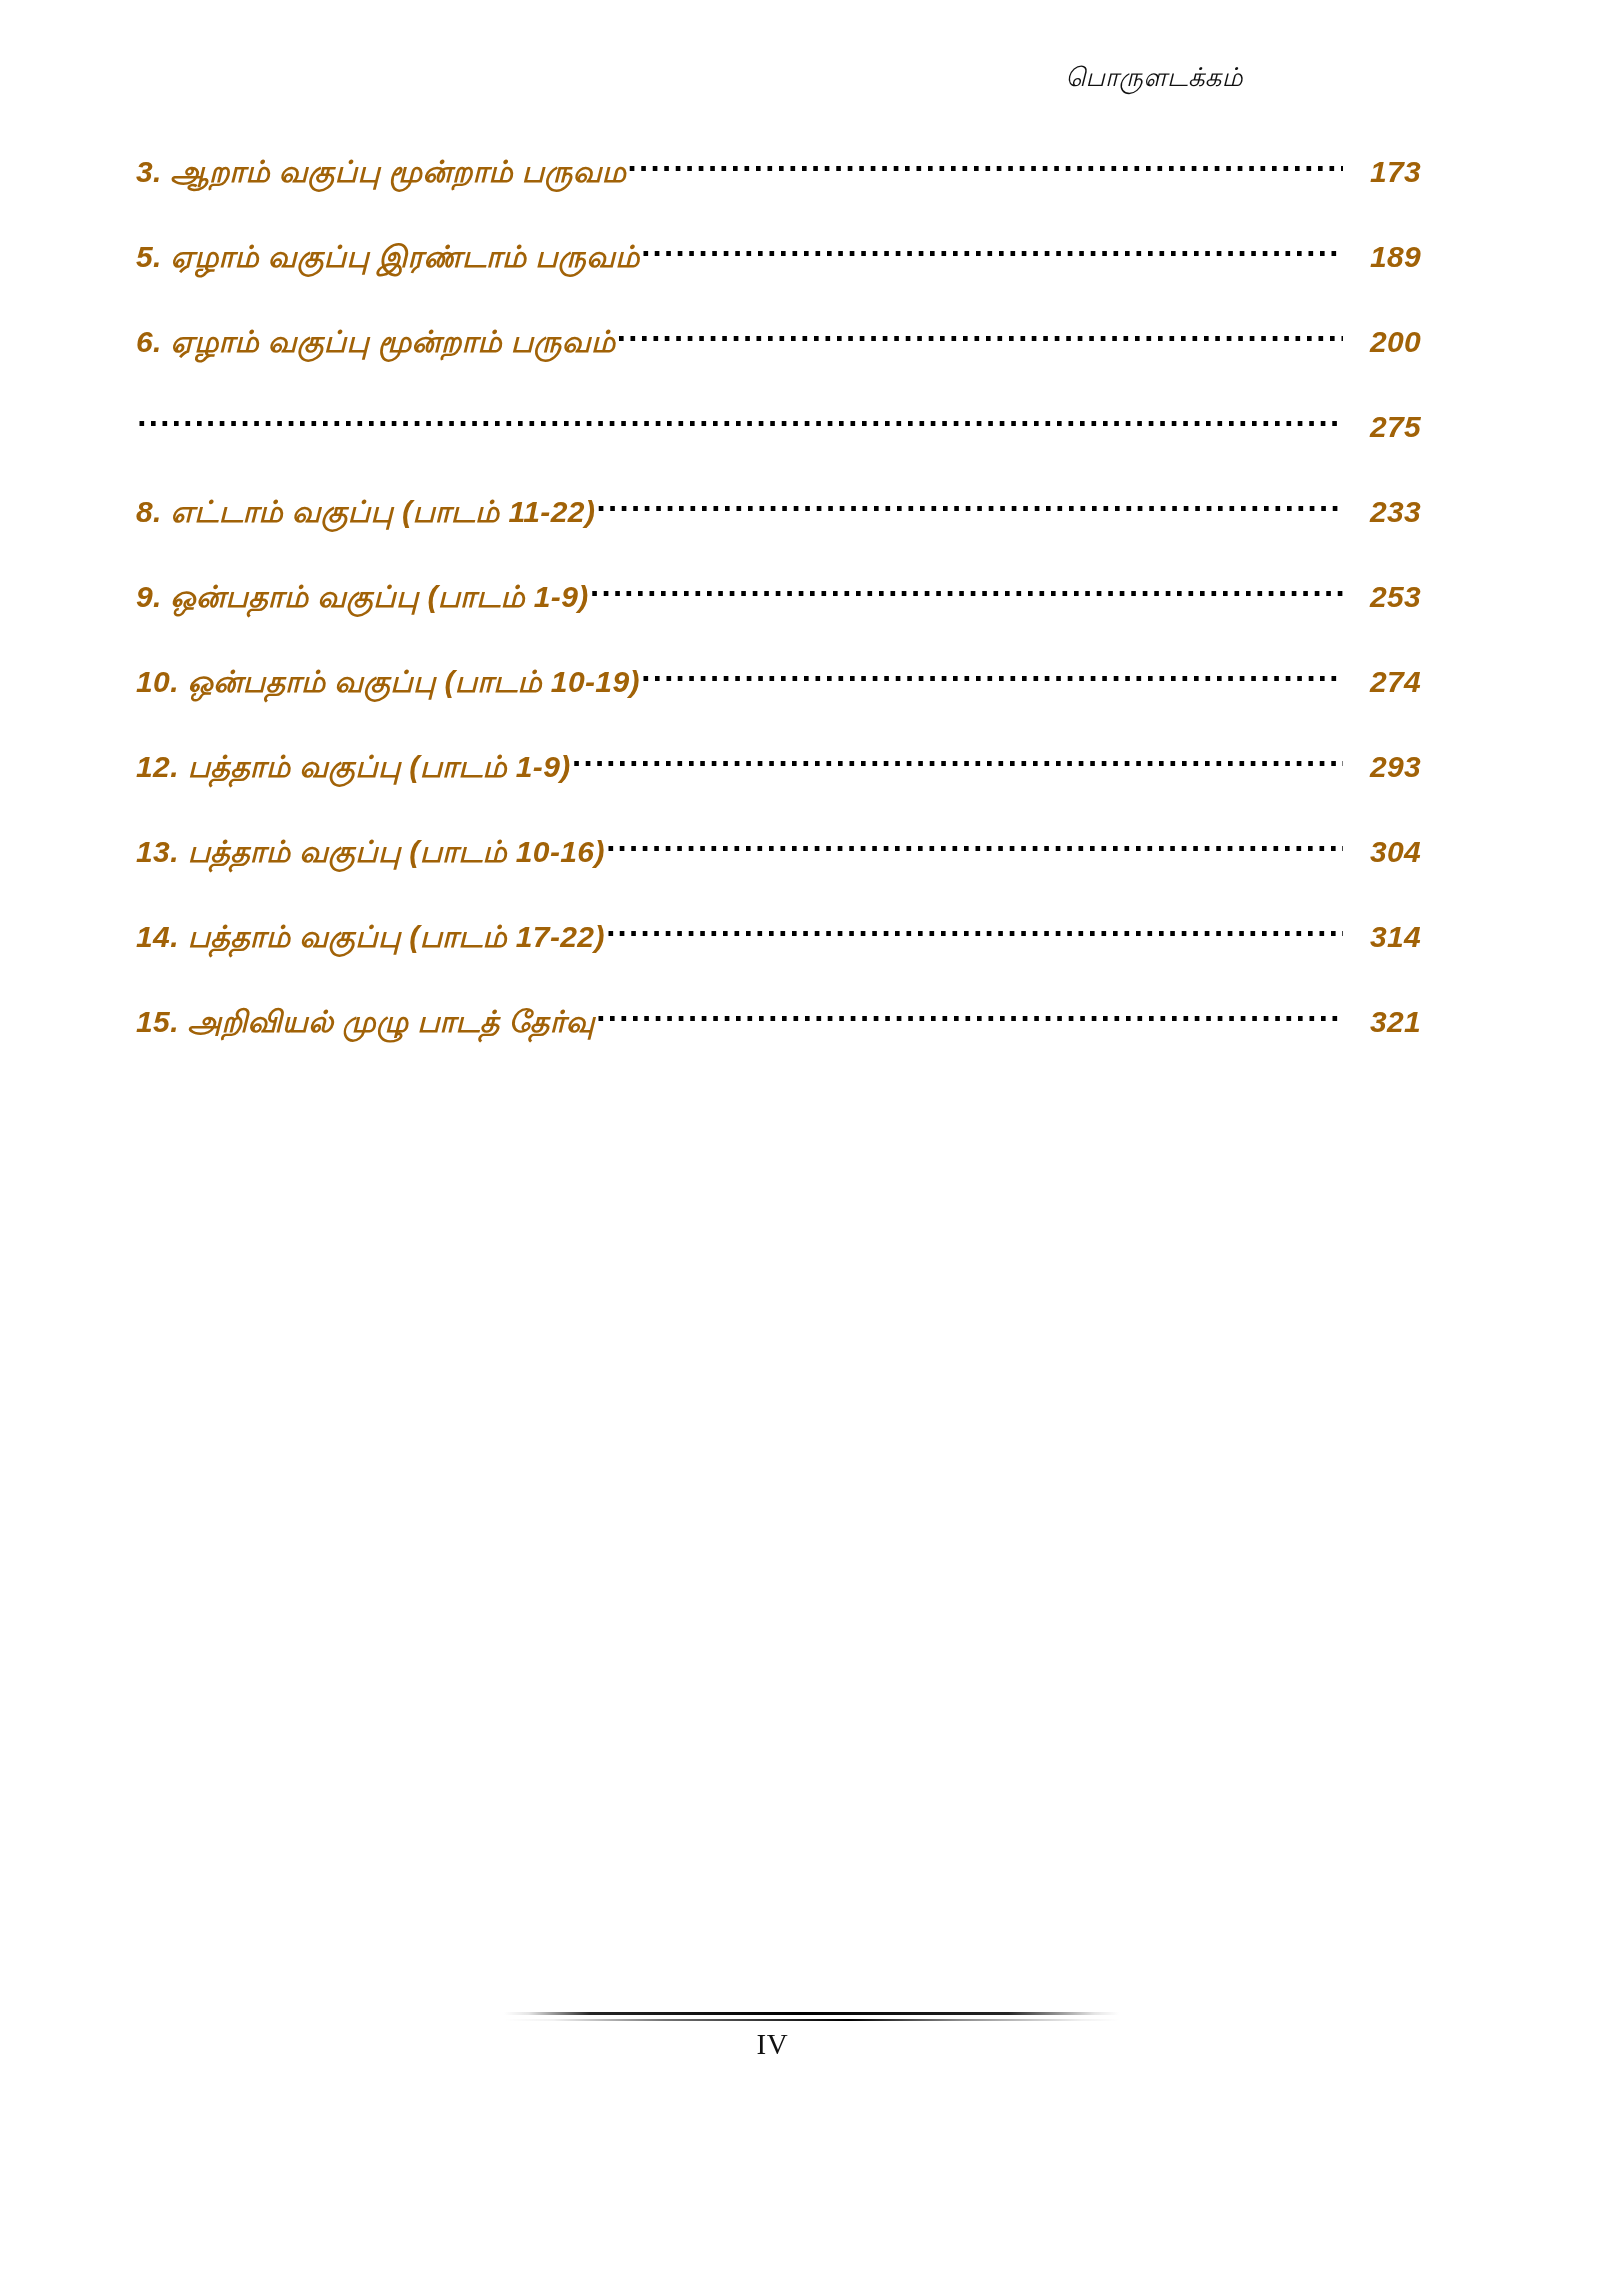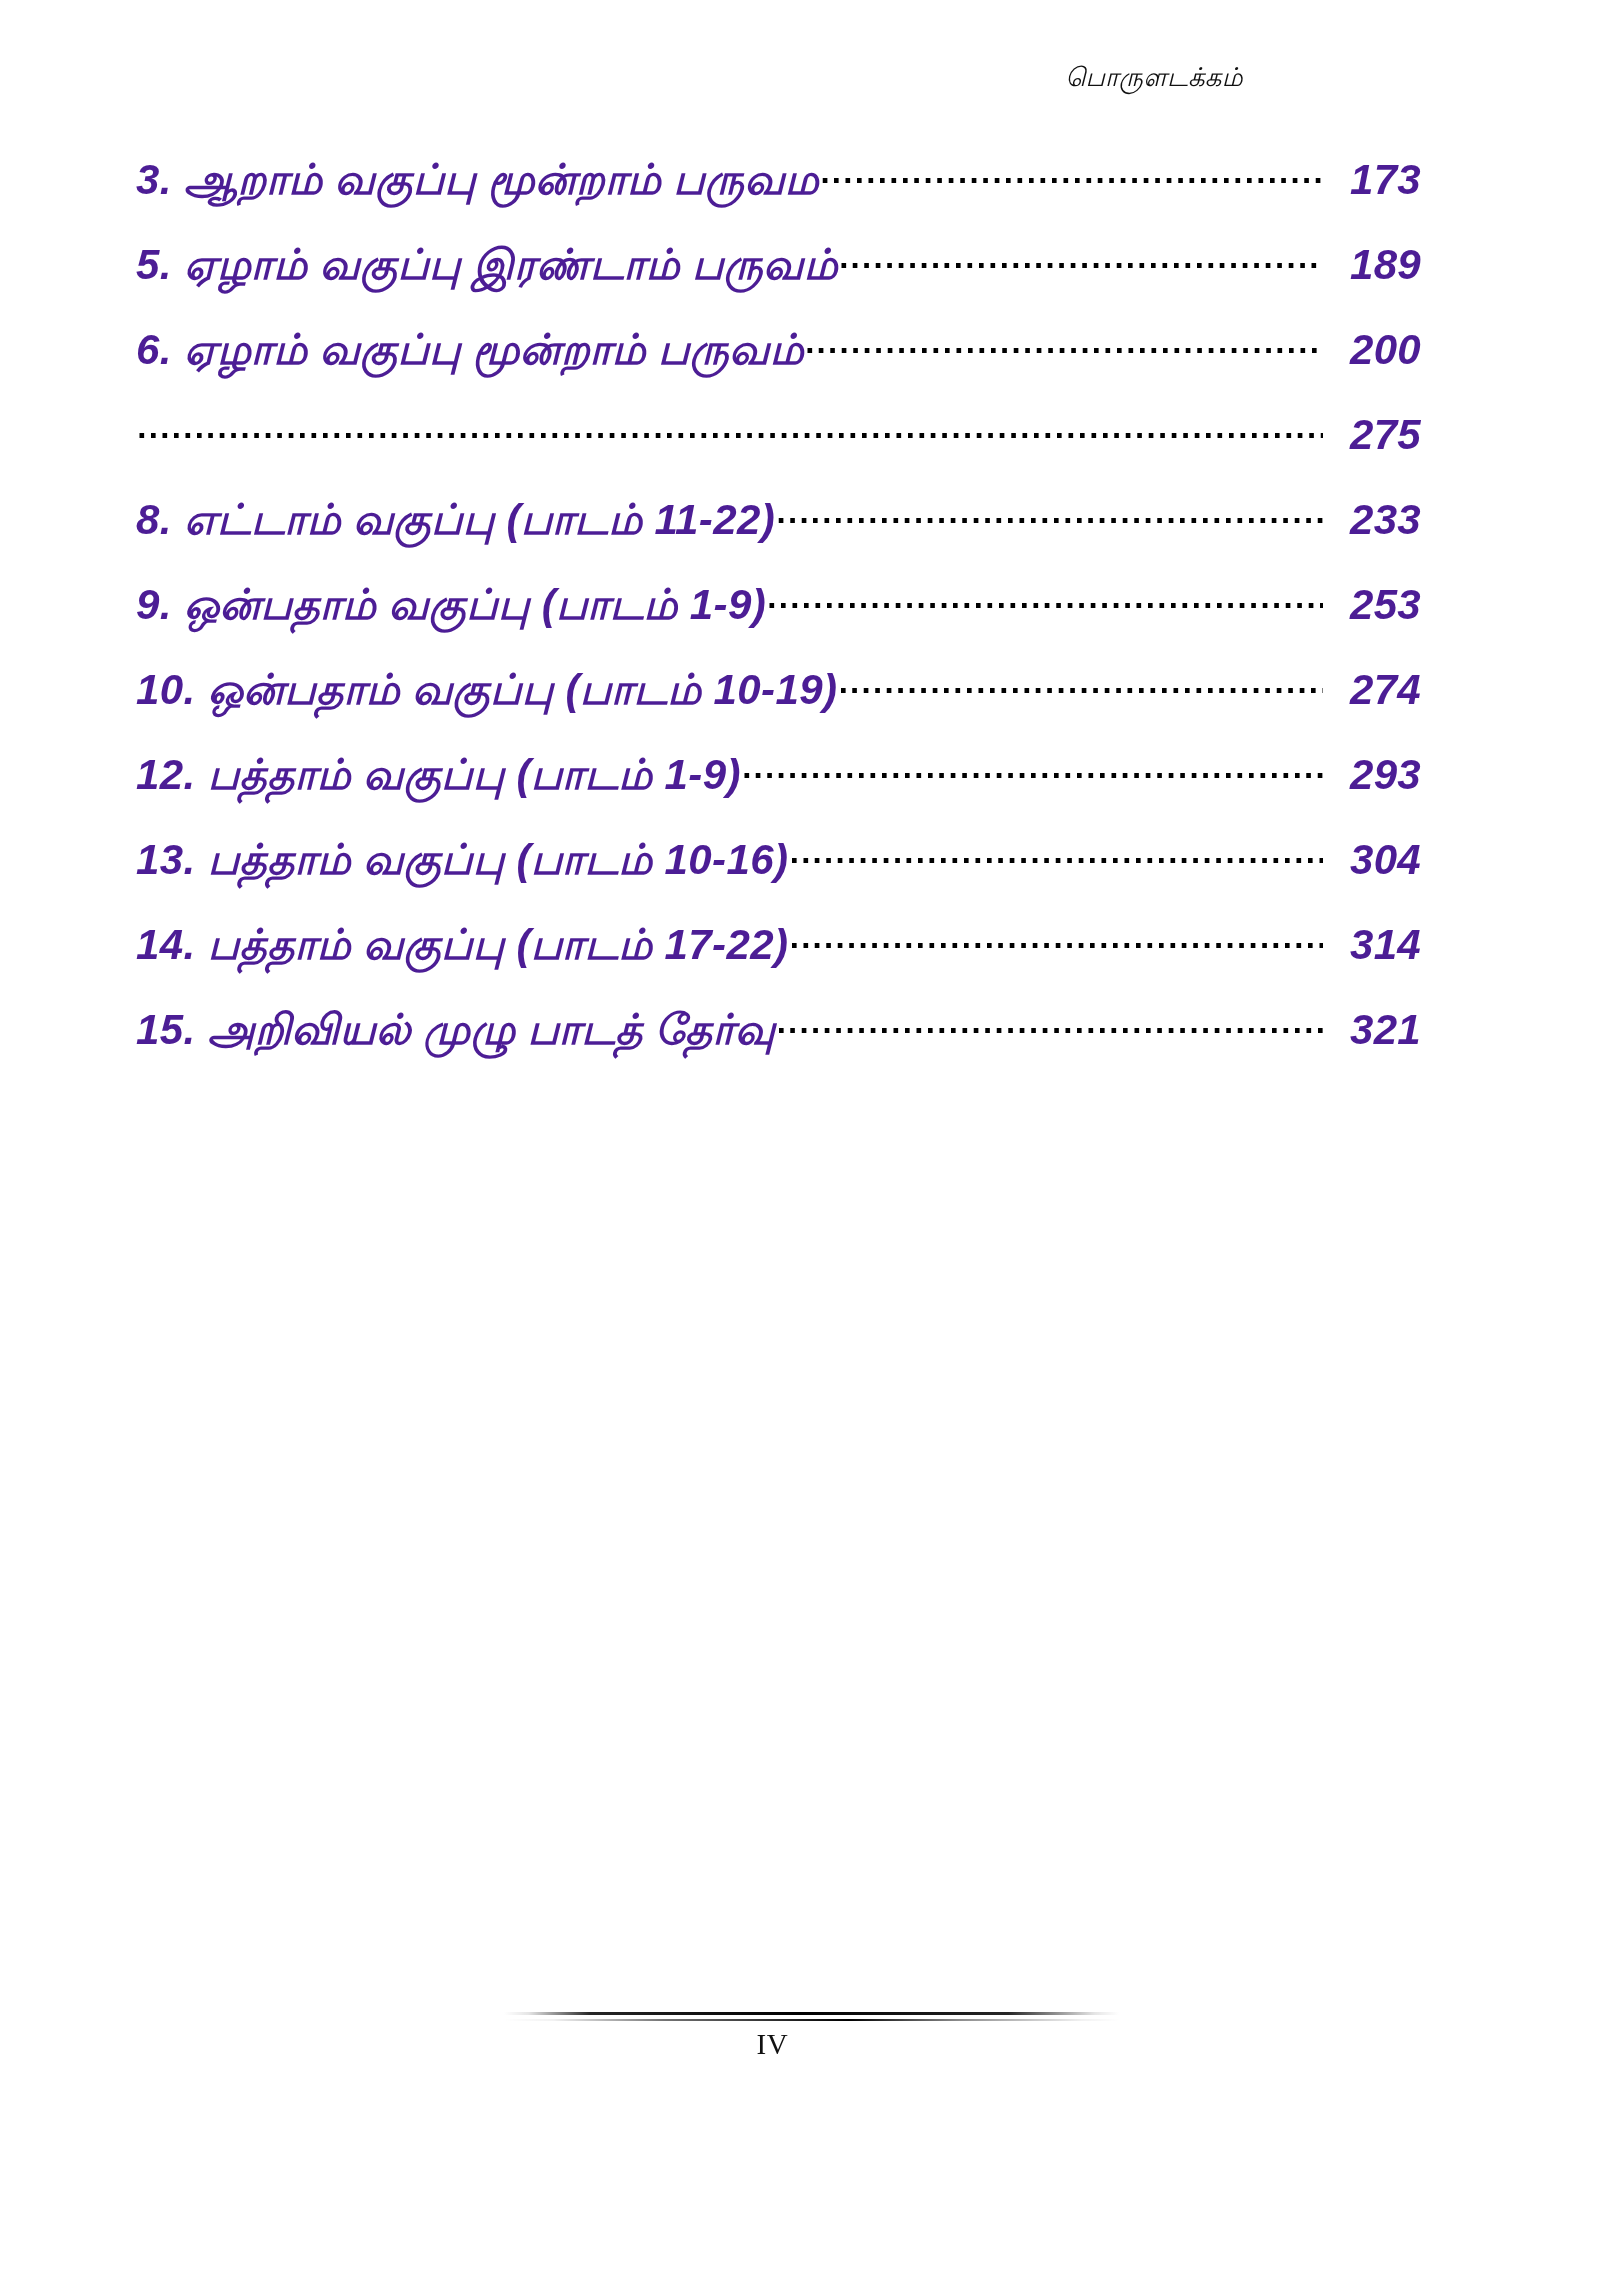--- a/index.html
+++ b/index.html
@@ -39,24 +39,24 @@
     left: 136px;
     width: 1285px;
   }
 
   .toc-entry {
     display: flex;
     align-items: baseline;
     width: 100%;
     height: 85px;
     font-family: "Liberation Sans", sans-serif;
-    font-size: 42px;
-    font-weight: bold;
-    font-style: italic;
-    color: #4c1d95;
+    font-size: 30px;
+    font-weight: bold;
+    font-style: italic;
+    color: #a16207;
     white-space: nowrap;
     overflow: hidden;
   }
 
   .toc-title {
     flex: 0 0 auto;
     font-style: italic;
     font-weight: bold;
     letter-spacing: 0.4px;
   }

